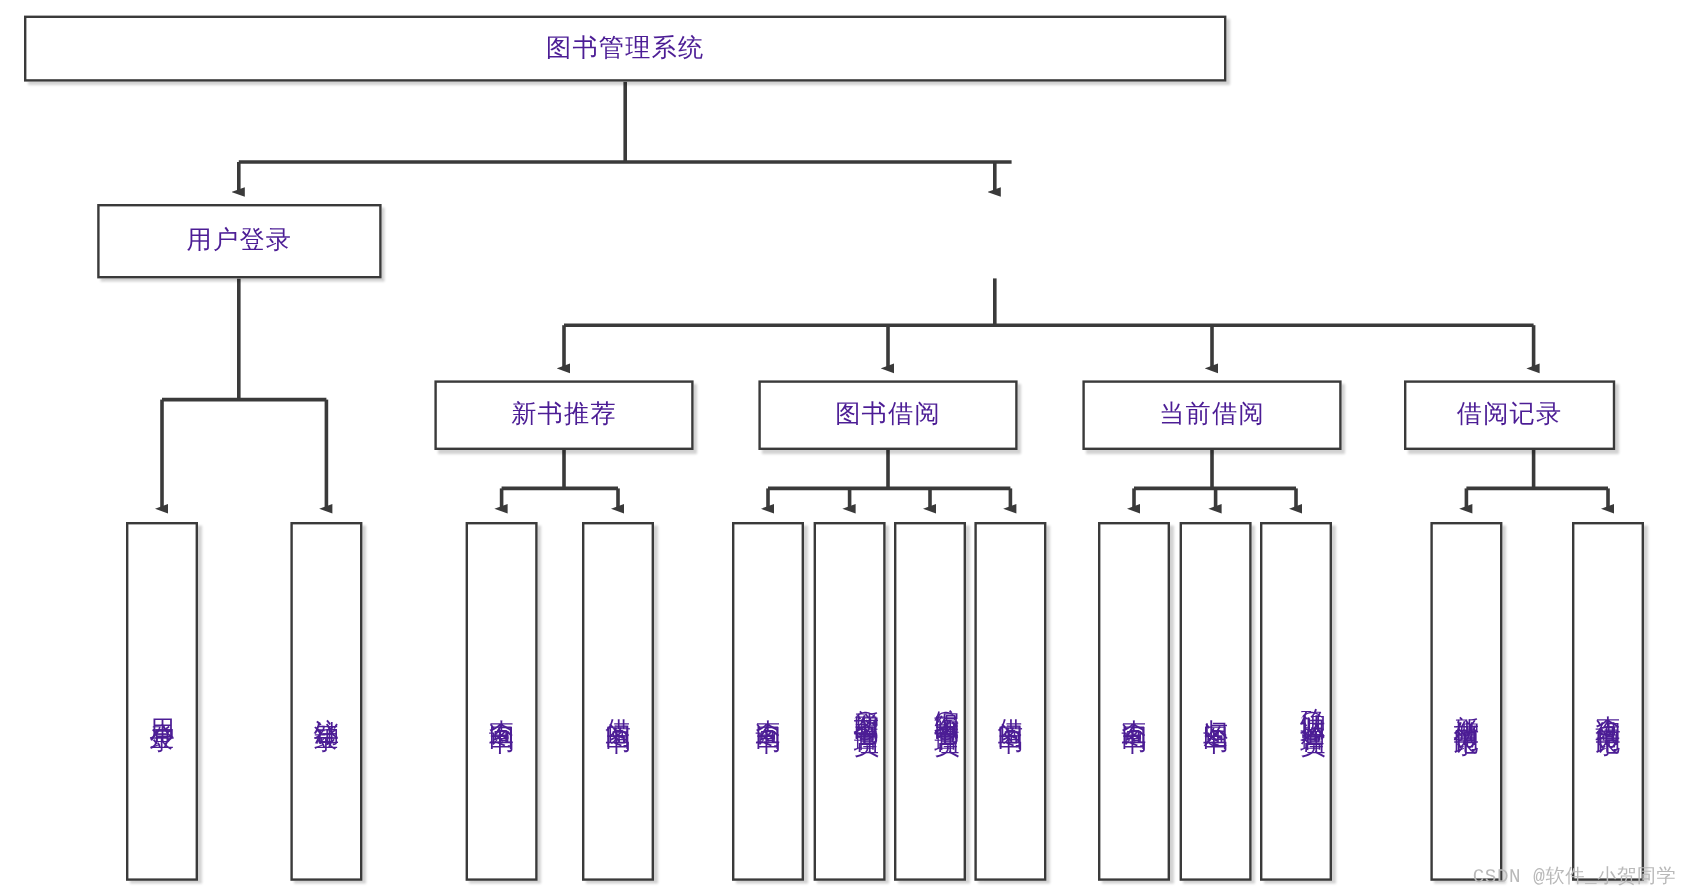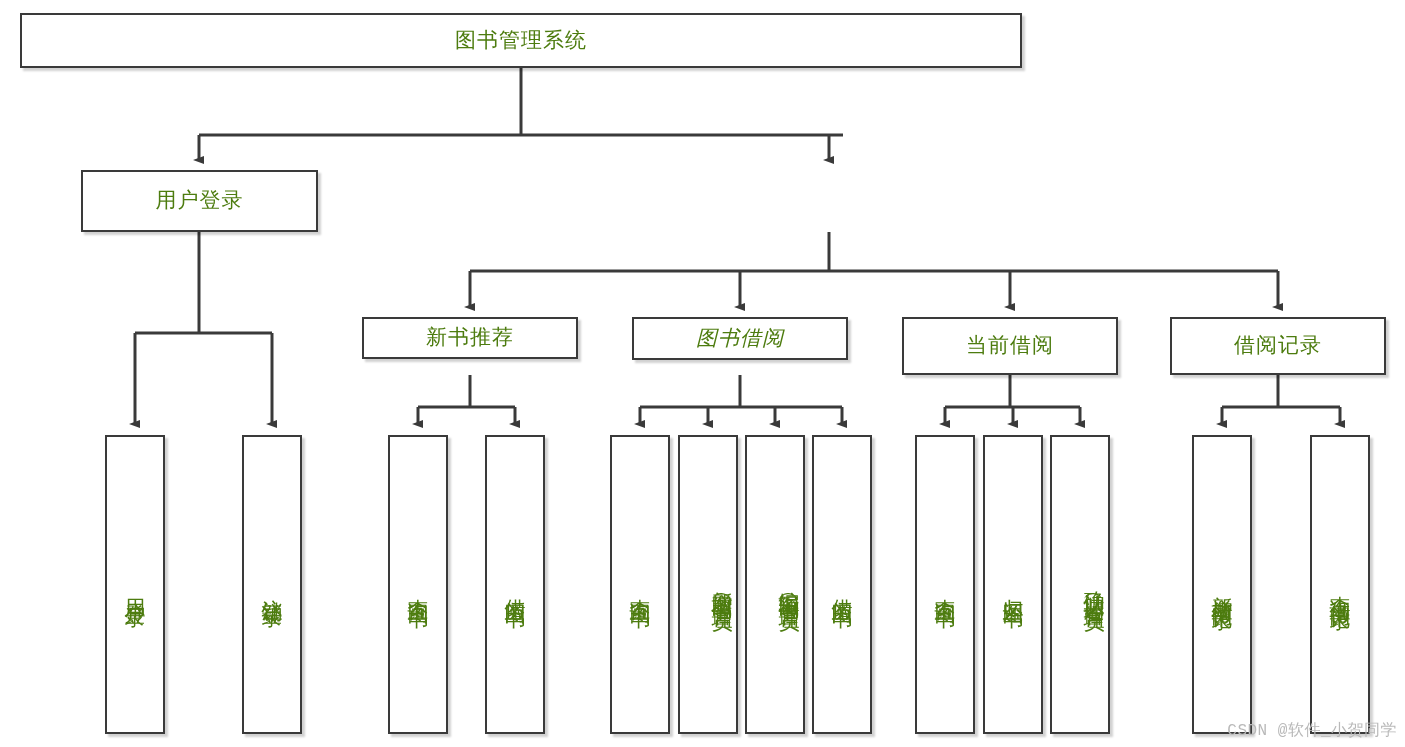--- a/index.html
+++ b/index.html
@@ -28,21 +28,21 @@
     pointer-events: none;
   }
   .node {
     position: absolute;
     border: 2px solid #3a3a3a;
     background: #ffffff;
     box-shadow: 3px 3px 2px rgba(0,0,0,0.18);
     display: flex;
     align-items: center;
     justify-content: center;
-    color: #4d7c0f;
+    color: #4c1d95;
   }
   .node.horiz {
     font-size: 21px;
     letter-spacing: 1px;
     line-height: 1.2;
   }
   .node.vert {
     writing-mode: vertical-rl;
     text-orientation: upright;
     font-size: 21px;
@@ -130,30 +130,30 @@
   </svg>
 
   <div class="node horiz" style="left:20px; top:13px; width:1002px; height:55px;">
     <span>图书管理系统</span>
   </div>
 
   <div class="node horiz" style="left:81px; top:170px; width:237px; height:62px;">
     <span>用户登录</span>
   </div>
 
-  <div class="node horiz" style="left:362px; top:317px; width:216px; height:42px;">
+  <div class="node horiz" style="left:362px; top:317px; width:216px; height:58px;">
     <span>新书推荐</span>
   </div>
-  <div class="node horiz" style="left:632px; top:317px; width:216px; height:43px;font-style:italic;">
+  <div class="node horiz" style="left:632px; top:317px; width:216px; height:58px;">
     <span>图书借阅</span>
   </div>
   <div class="node horiz" style="left:902px; top:317px; width:216px; height:58px;">
     <span>当前借阅</span>
   </div>
-  <div class="node horiz" style="left:1170px; top:317px; width:216px; height:58px;">
+  <div class="node horiz" style="left:1170px; top:317px; width:176px; height:58px;">
     <span>借阅记录</span>
   </div>
 
   <div class="node vert mid-align" style="left:105px; top:435px; width:60px; height:299px;">
     <span class="vtext">用户登录</span>
   </div>
   <div class="node vert mid-align" style="left:242px; top:435px; width:60px; height:299px;">
     <span class="vtext">注销登录</span>
   </div>
 

